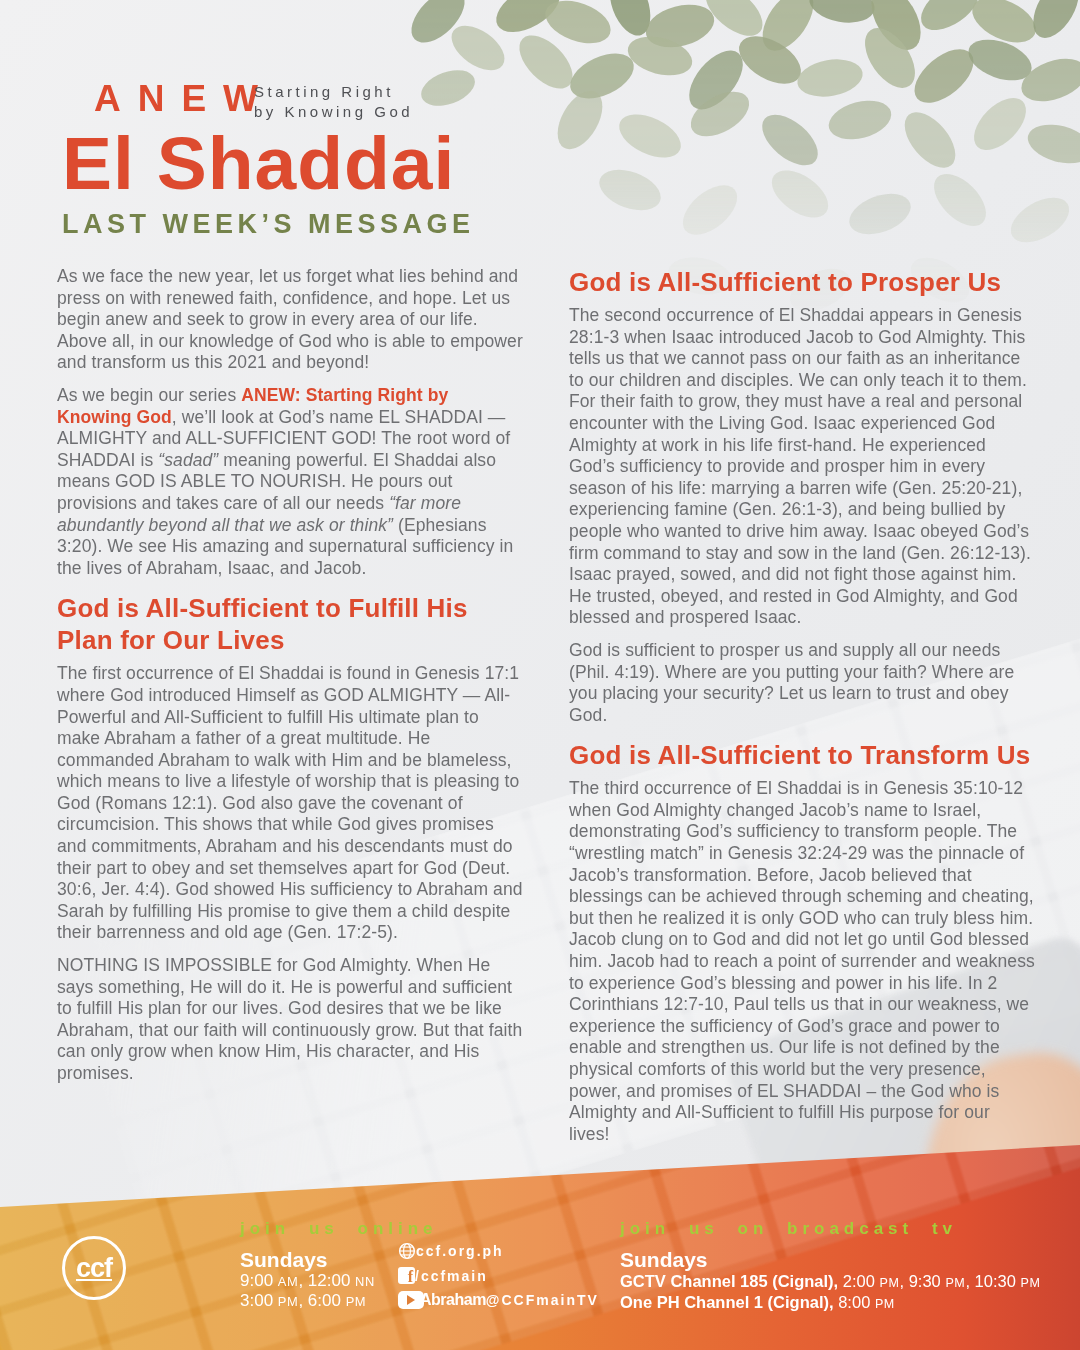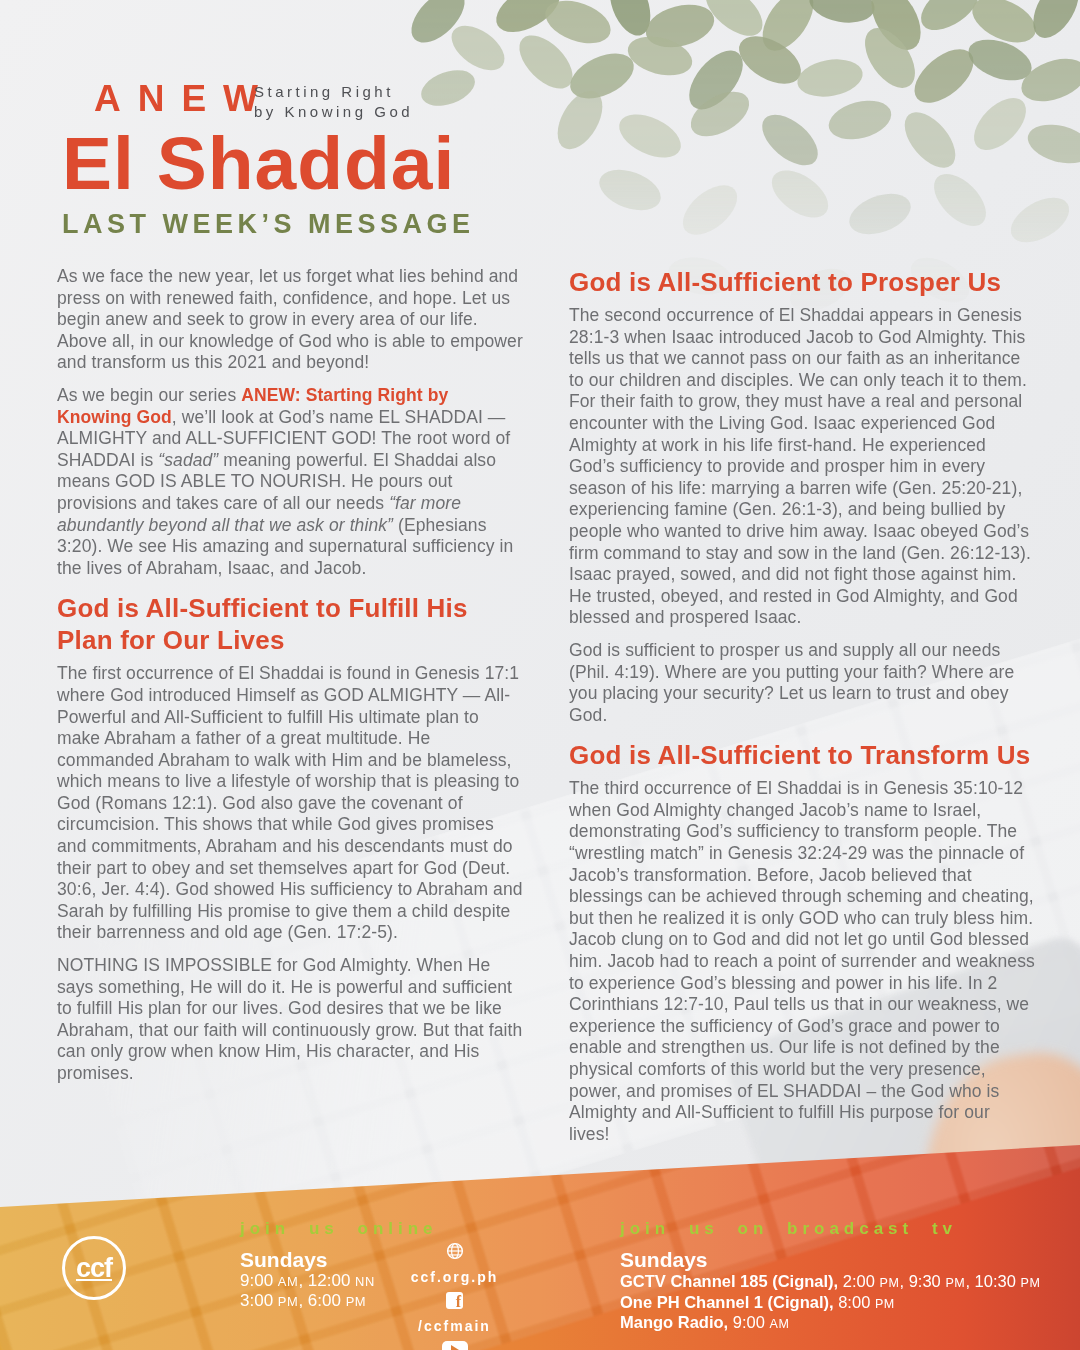--- a/index.html
+++ b/index.html
@@ -72,21 +72,21 @@
   #ccf-logo{
     left:62px;top:93px;width:58px;height:58px;border:3px solid #fff;border-radius:50%;
     display:flex;align-items:center;justify-content:center;
     color:#fff;font-size:27px;font-weight:bold;letter-spacing:-1px;text-decoration:underline;
   }
   .f-head{color:var(--lime);font-size:17px;font-weight:bold;letter-spacing:5px;word-spacing:9px;}
   .f-day{color:#fff;font-size:21px;font-weight:bold;margin-top:9px;}
   .f-line{color:#fff;font-size:17px;line-height:18.5px;white-space:nowrap;}
   #online-block{left:240px;top:76px;}
   #links-block{left:398px;top:99px;}
-  .link-row{display:flex;align-items:center;gap:9px;margin-bottom:7px;color:#fff;flex-direction:column;}
+  .link-row{display:flex;align-items:center;margin-bottom:7px;color:#fff;}
   .link-label{font-size:14px;font-weight:bold;letter-spacing:2px;}
   .fb-icon{
     width:17px;height:17px;background:#fff;border-radius:3px;
     display:flex;align-items:flex-end;justify-content:flex-end;overflow:hidden;
   }
   .fb-icon span{color:#E08038;font-weight:bold;font-size:16px;line-height:14px;margin-right:2px;font-family:"Liberation Serif",serif;}
   .yt-icon{
     width:26px;height:18px;background:#fff;border-radius:5px;
     display:flex;align-items:center;justify-content:center;
   }
@@ -227,15 +227,14 @@
       <span class="yt-word">Abraham</span>
       <span class="link-label">@CCFmainTV</span>
     </div>
   </div>
 
   <div id="broadcast-block" class="layer">
     <div class="f-head">join us on broadcast tv</div>
     <div class="f-day">Sundays</div>
     <div class="f-line"><span class="s-b">GCTV Channel 185 (Cignal),</span><span> 2:00 </span><span class="s-sc">PM</span><span>, 9:30 </span><span class="s-sc">PM</span><span>, 10:30 </span><span class="s-sc">PM</span></div>
     <div class="f-line"><span class="s-b">One PH Channel 1 (Cignal),</span><span> 8:00 </span><span class="s-sc">PM</span></div>
-    <div class="f-line"><span class="s-b">Mango Radio,</span><span> 9:00 </span><span class="s-sc">AM</span></div>
   </div>
 </div>
 
 </body></html>

